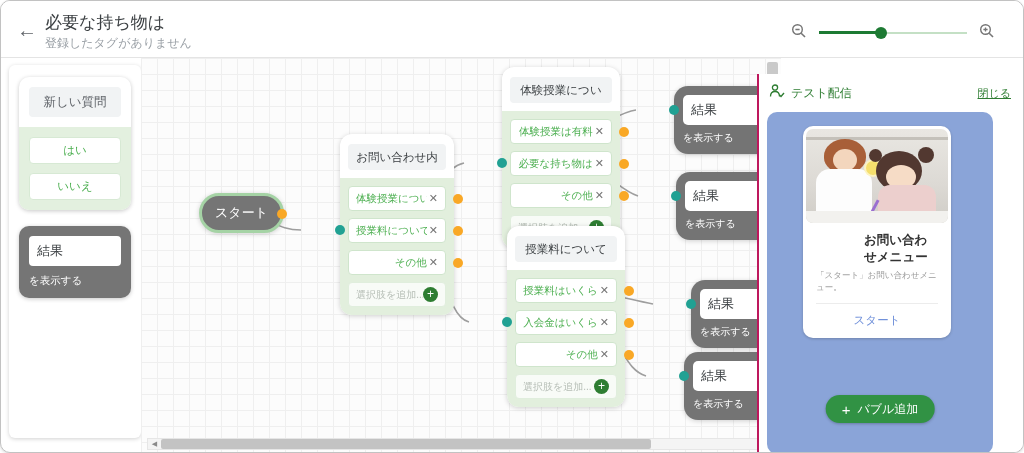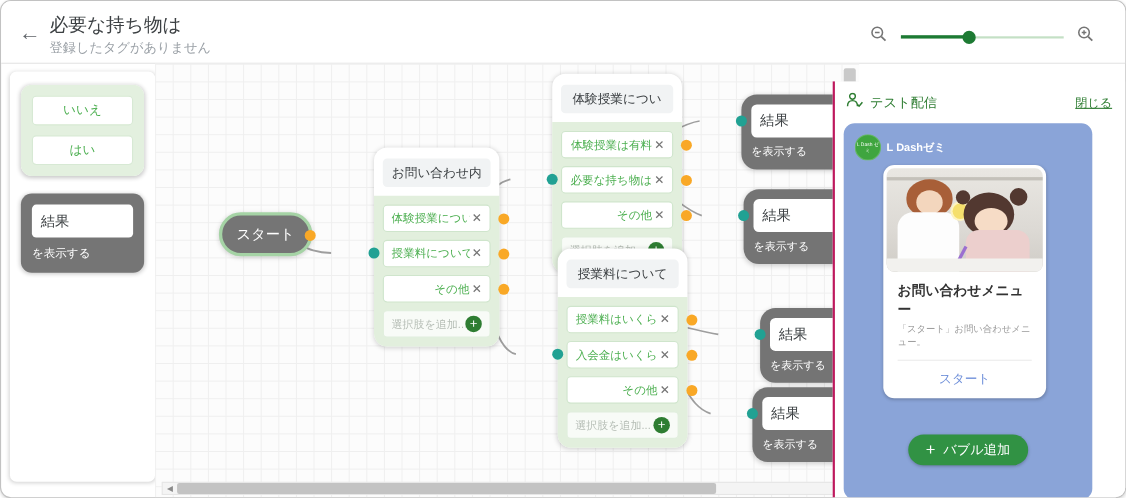--- a/index.html
+++ b/index.html
@@ -101,21 +101,21 @@
   .ph-adult-body { position:absolute; left:10px; top:40px; width:56px; height:54px; border-radius:14px 14px 0 0; background:#fdfdfd; }
   .ph-child-hair { position:absolute; right:26px; top:22px; width:46px; height:40px; border-radius:50%; background:#523830; }
   .ph-bun1 { position:absolute; right:14px; top:18px; width:16px; height:16px; border-radius:50%; background:#523830; }
   .ph-bun2 { position:absolute; right:66px; top:20px; width:13px; height:13px; border-radius:50%; background:#523830; }
   .ph-child-face { position:absolute; right:32px; top:36px; width:30px; height:24px; border-radius:50%; background:#f6dcc6; }
   .ph-child-body { position:absolute; right:12px; top:56px; width:58px; height:38px; border-radius:12px 12px 0 0; background:#eccfcd; }
   .ph-bulb { position:absolute; left:60px; top:32px; width:14px; height:14px; border-radius:50%; background:#f5df6d; box-shadow:0 0 0 2px #fdf3c0; }
   .ph-pen { position:absolute; left:66px; top:70px; width:3px; height:20px; background:#9b6fd0; transform:rotate(28deg); }
   .ph-desk { position:absolute; left:0; bottom:0; width:100%; height:12px; background:#f2f1ee; }
   .msg-body { padding:9px 10px 0; }
-  .msg-title { font-size:12.5px; font-weight:bold; color:#333; }
+  .msg-title { font-size:12.5px; font-weight:bold; color:#333;margin-left:48px; }
   .msg-sub { margin-top:4px; font-size:8.5px; color:#9a9a9a; }
   .msg-div { margin-top:9px; border-top:1px solid #ececec; }
   .msg-action { padding:9px 0 10px; text-align:center; font-size:11.5px; color:#6d8ed9; cursor:pointer; }
   .bubble-btn { position:absolute; left:50%; top:283px; transform:translateX(-50%); height:28px;
                 background:#319244; color:#fff; border:none; border-radius:15px; font-size:12px;
                 padding:0 16px; display:flex; align-items:center; gap:7px; cursor:pointer;
                 box-shadow:0 1px 3px rgba(0,0,0,.25); font-family:inherit; }
   .bubble-plus { font-size:15px; line-height:1; }
 </style>
 </head>
@@ -148,23 +148,24 @@
             <line x1="6.5" y1="4.4" x2="6.5" y2="8.6" stroke="#757575" stroke-width="1.3"></line>
           </svg>
       </span>
     </div>
   </div>
 
   <div class="main">
 
     <div class="palette">
       <div class="tpl-q">
+        <div class="tpl-q-head">新しい質問</div>
         <div class="tpl-q-body">
+          <div class="tpl-opt">はい</div>
           <div class="tpl-opt">いいえ</div>
-          <div class="tpl-opt">はい</div>
         </div>
       </div>
       <div class="tpl-res">
         <div class="res-box">結果</div>
         <div class="res-suffix">を表示する</div>
       </div>
     </div>
 
     <div class="canvas">
       <svg class="wires">
@@ -298,24 +299,20 @@
           <svg width="16" height="14" viewBox="0 0 16 14">
               <circle cx="6" cy="3.6" r="2.6" fill="none" stroke="#2e7d32" stroke-width="1.3"></circle>
               <path d="M1.5 12.5 C1.5 9 3.5 7.5 6 7.5 C8.5 7.5 10.5 9 10.5 12.5" fill="none" stroke="#2e7d32" stroke-width="1.3"></path>
               <path d="M10.5 11 L12 12.5 L15 9" fill="none" stroke="#2e7d32" stroke-width="1.4"></path>
             </svg>
         </span>
         <span class="rp-title">テスト配信</span>
         <span class="rp-close">閉じる</span>
       </div>
       <div class="bluebox">
-        <div class="chat-row">
-          <span class="avatar">L Dash ゼミ</span>
-          <span class="sender">L Dashゼミ</span>
-        </div>
         <div class="msg-card">
           <div class="photo">
             <span class="ph-shelf"></span>
             <span class="ph-adult-hair"></span>
             <span class="ph-adult-face"></span>
             <span class="ph-adult-body"></span>
             <span class="ph-bulb"></span>
             <span class="ph-bun1"></span>
             <span class="ph-bun2"></span>
             <span class="ph-child-hair"></span>

